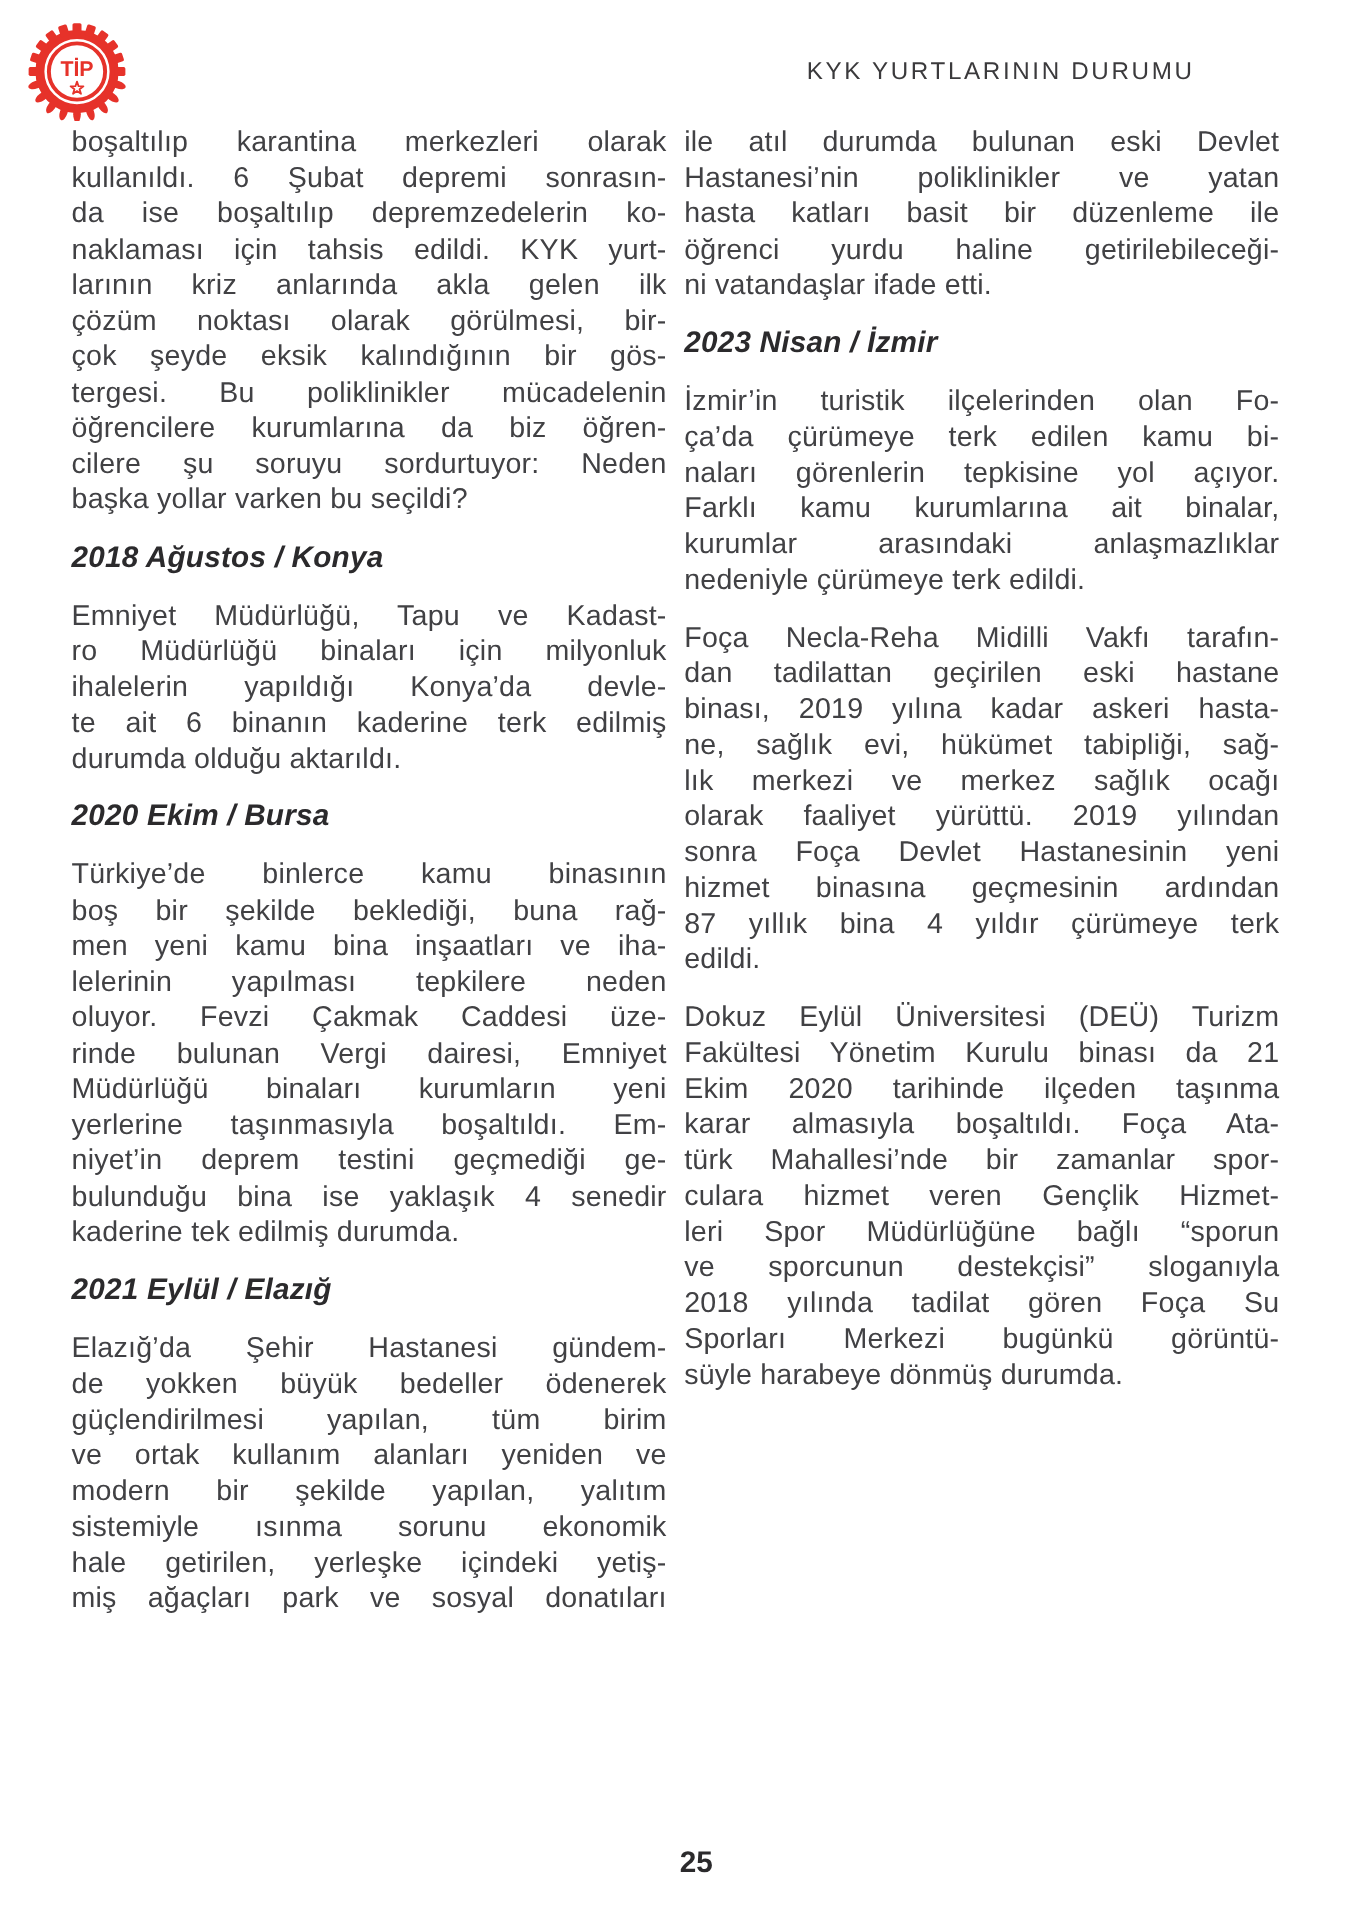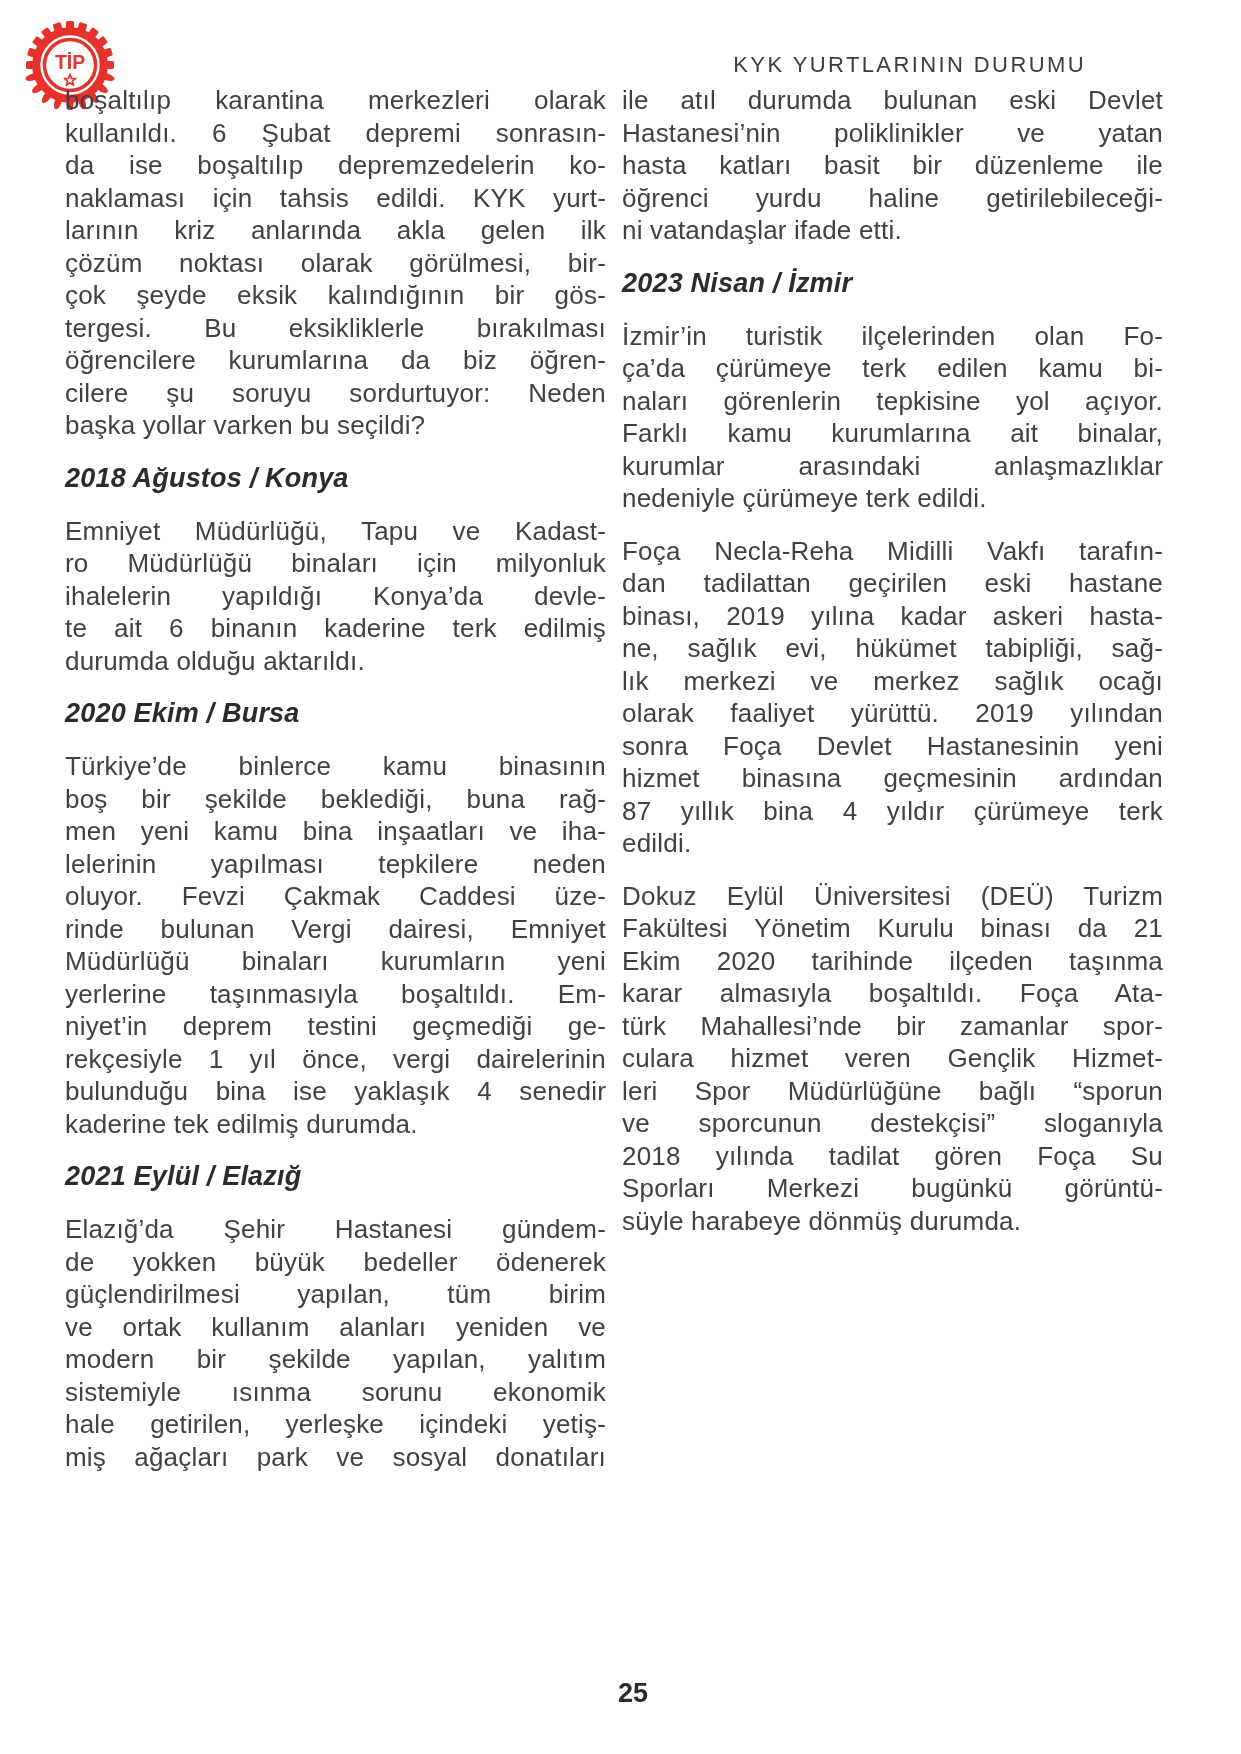--- a/index.html
+++ b/index.html
@@ -25,21 +25,21 @@
     right: 136px;
     font-size: 22px;
     letter-spacing: 2.4px;
     font-weight: 400;
     color: var(--header-text, #3b3a3c);
     white-space: nowrap;
   }
   .columns {
     position: absolute;
     left: 65px;
-    top: 84px;
+    top: 112px;
     width: 1098px;
     display: flex;
     gap: 16px;
   }
   .column { width: 541px; }
   .para {
     margin: 0 0 20px 0;
     font-size: 26px;
     line-height: 32.5px;
     color: var(--body-text, #414144);
@@ -117,21 +117,21 @@
   <div class="columns">
     <div class="column">
         <div class="para">
           <div class="line">boşaltılıp karantina merkezleri olarak</div>
           <div class="line">kullanıldı. 6 Şubat depremi sonrasın-</div>
           <div class="line">da ise boşaltılıp depremzedelerin ko-</div>
           <div class="line">naklaması için tahsis edildi. KYK yurt-</div>
           <div class="line">larının kriz anlarında akla gelen ilk</div>
           <div class="line">çözüm noktası olarak görülmesi, bir-</div>
           <div class="line">çok şeyde eksik kalındığının bir gös-</div>
-          <div class="line">tergesi. Bu eksikliklerle bırakılması</div>
+          <div class="line">tergesi. Bu poliklinikler mücadelenin</div>
           <div class="line">öğrencilere kurumlarına da biz öğren-</div>
           <div class="line">cilere şu soruyu sordurtuyor: Neden</div>
           <div class="line last">başka yollar varken bu seçildi?</div>
         </div>
         <h3 class="section-heading">2018 Ağustos / Konya</h3>
         <div class="para">
           <div class="line">Emniyet Müdürlüğü, Tapu ve Kadast-</div>
           <div class="line">ro Müdürlüğü binaları için milyonluk</div>
           <div class="line">ihalelerin yapıldığı Konya’da devle-</div>
           <div class="line">te ait 6 binanın kaderine terk edilmiş</div>
@@ -141,21 +141,20 @@
         <div class="para">
           <div class="line">Türkiye’de binlerce kamu binasının</div>
           <div class="line">boş bir şekilde beklediği, buna rağ-</div>
           <div class="line">men yeni kamu bina inşaatları ve iha-</div>
           <div class="line">lelerinin yapılması tepkilere neden</div>
           <div class="line">oluyor. Fevzi Çakmak Caddesi üze-</div>
           <div class="line">rinde bulunan Vergi dairesi, Emniyet</div>
           <div class="line">Müdürlüğü binaları kurumların yeni</div>
           <div class="line">yerlerine taşınmasıyla boşaltıldı. Em-</div>
           <div class="line">niyet’in deprem testini geçmediği ge-</div>
-          <div class="line">rekçesiyle 1 yıl önce, vergi dairelerinin</div>
           <div class="line">bulunduğu bina ise yaklaşık 4 senedir</div>
           <div class="line last">kaderine tek edilmiş durumda.</div>
         </div>
         <h3 class="section-heading">2021 Eylül / Elazığ</h3>
         <div class="para">
           <div class="line">Elazığ’da Şehir Hastanesi gündem-</div>
           <div class="line">de yokken büyük bedeller ödenerek</div>
           <div class="line">güçlendirilmesi yapılan, tüm birim</div>
           <div class="line">ve ortak kullanım alanları yeniden ve</div>
           <div class="line">modern bir şekilde yapılan, yalıtım</div>

